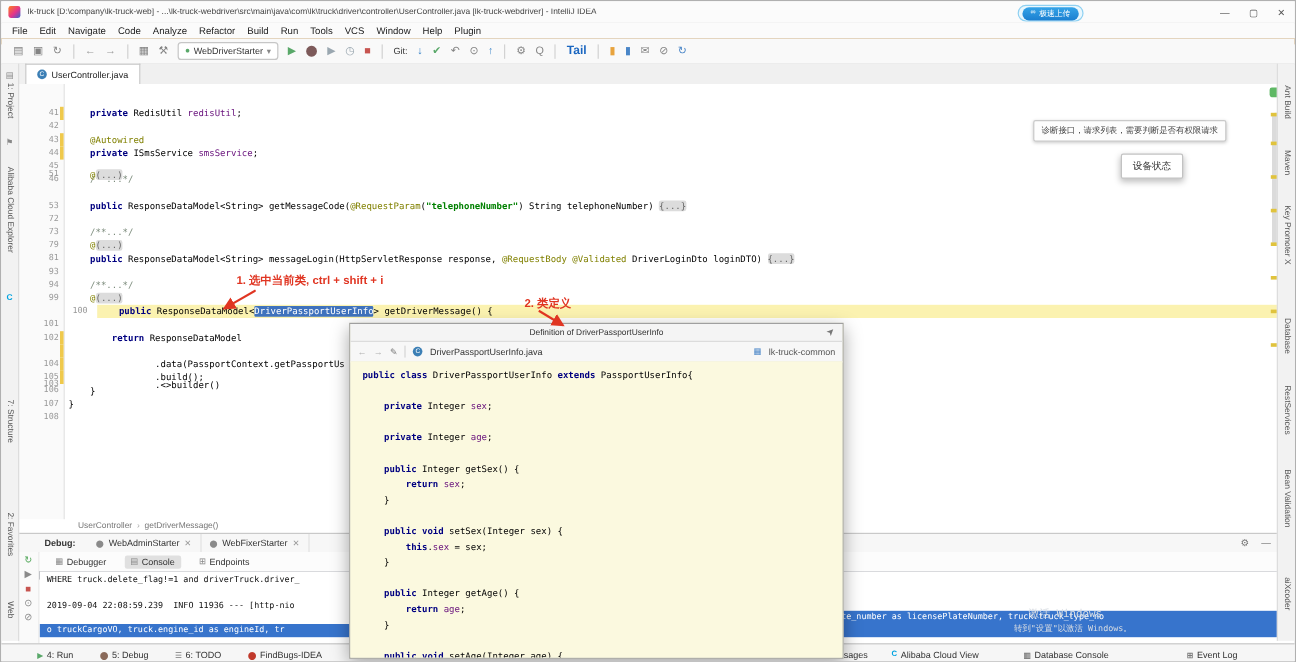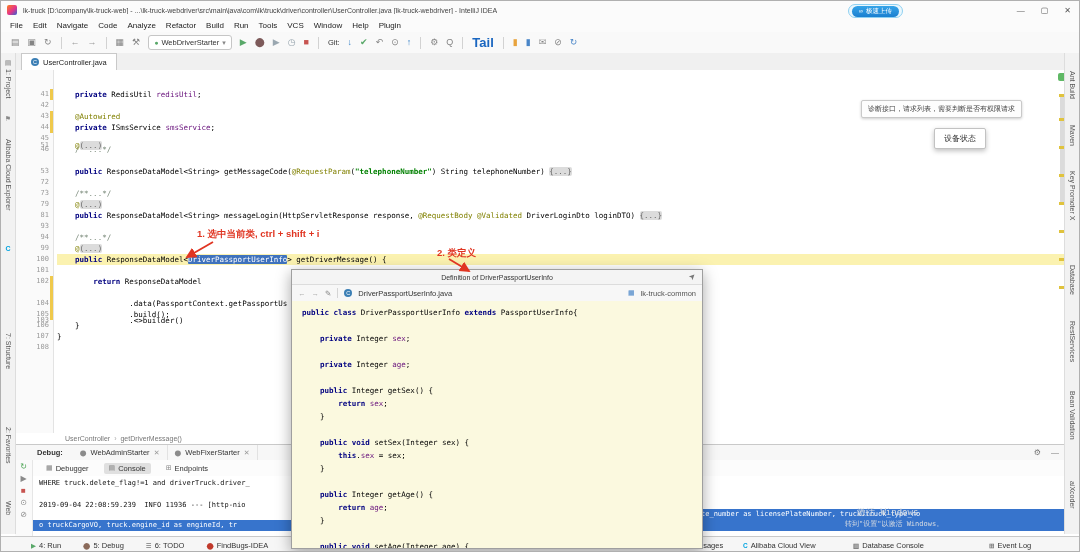--- a/index.html
+++ b/index.html
@@ -19,21 +19,21 @@
   .menu-item{padding:0 5px;cursor:default;}
 
   
   .toolbar{position:absolute;top:31px;left:0;right:0;height:21px;background:#f9f9f9;border-bottom:1px solid #d5d5d5;display:flex;align-items:center;padding-left:10px;gap:8px;}
   .tb-icon{font-size:9px;line-height:1;cursor:default;}
   .tb-sep{width:1px;height:12px;background:#d2d2d2;margin:0 1px;}
   .run-config{display:flex;align-items:center;gap:3px;border:1px solid #c6c6c6;border-radius:3px;background:#fff;height:13px;padding:0 5px;font-size:7.5px;color:#333;}
   .rc-dot{color:#59a869;font-size:7px;}
   .rc-arrow{color:#888;font-size:7px;}
   .tb-label{font-size:7.5px;color:#333;}
-  .tb-label-blue{font-size:13px;color:#1a66c0;font-weight:bold;}
+  .tb-label-blue{font-size:10px;color:#1a66c0;font-weight:bold;}
 
   
   .tabbar{position:absolute;top:52px;left:14px;right:14px;height:17px;background:#f0f0f0;border-bottom:1px solid #d0d0d0;display:flex;align-items:flex-end;}
   .file-tab{height:16px;background:#fff;border:1px solid #c9c9c9;border-bottom:none;display:flex;align-items:center;gap:4px;padding:0 9px;font-size:7.5px;color:#222;margin-left:6px;}
   .class-icon{width:8px;height:8px;border-radius:50%;background:#3c7fb5;color:#fff;font-size:5.5px;line-height:8px;text-align:center;flex:none;}
 
   
   .stripe{position:absolute;top:52px;bottom:17px;width:14px;background:#f2f2f2;z-index:5;}
   .stripe.left{left:0;border-right:1px solid #ddd;}
   .stripe.right{right:0;border-left:1px solid #ddd;}
@@ -298,21 +298,21 @@
         <span class="code"></span>
       </div>
       <div class="ed-row" style="top: 162px;">
         <span class="lnum">94</span>
         <span class="code"><span class="sy-p">    </span><span class="sy-c">/**...*/</span></span>
       </div>
       <div class="ed-row" style="top: 173px;">
         <span class="lnum">99</span>
         <span class="code"><span class="sy-p">    </span><span class="sy-a">@</span><span class="sy-d">(...)</span></span>
       </div>
-      <div class="ed-row" style="top: 184px;">
+      <div class="ed-row" style="top: 184px; padding-left: 24px;">
         <span class="lnum">100</span>
         <span class="code hl"><span class="sy-p">    </span><span class="sy-k">public</span><span class="sy-p"> ResponseDataModel&lt;</span><span class="sy-x">DriverPassportUserInfo</span><span class="sy-p">&gt; getDriverMessage() {</span></span>
       </div>
       <div class="ed-row" style="top: 195px;">
         <span class="lnum">101</span>
         <span class="code"></span>
       </div>
       <div class="ed-row" style="top: 206px;">
         <span class="lnum">102</span>
         <span class="code"><span class="sy-p">        </span><span class="sy-k">return</span><span class="sy-p"> ResponseDataModel</span></span>

